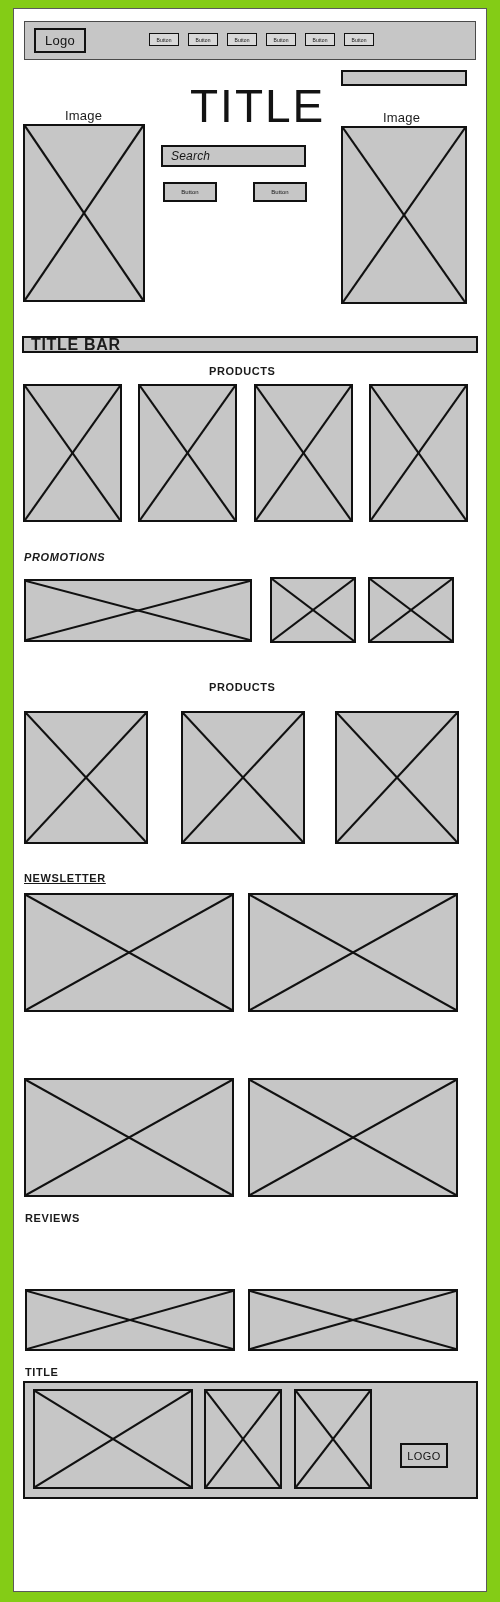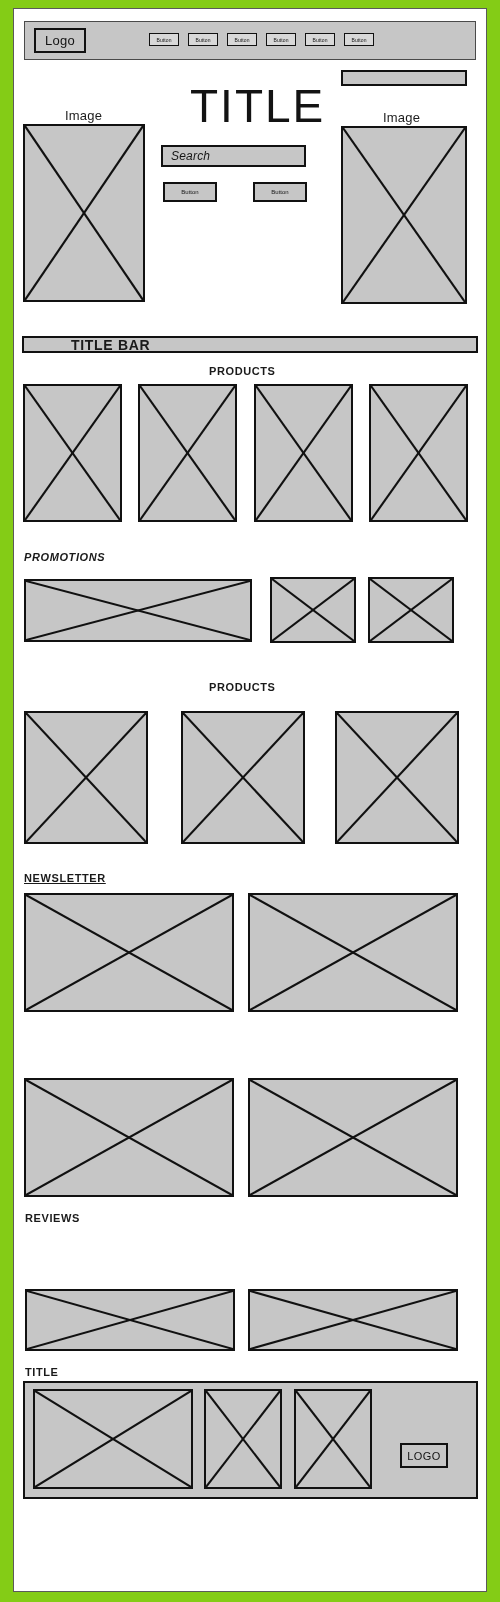--- a/index.html
+++ b/index.html
@@ -80,25 +80,24 @@
 
   .title-big {
     font-size: 46px;
     letter-spacing: 2px;
     font-weight: 400;
     color: #131313;
     line-height: 1;
   }
 
   .titlebar-text {
-    font-size: 14px;
+    font-size: 16px;
     letter-spacing: 0.7px;
     font-weight: 600;
     color: #1a1a1a;
-    margin-left: 40px;
   }
 
   
   .header-band {
     position: absolute;
     left: 24px;
     top: 21px;
     width: 452px;
     height: 39px;
     background: #c6c6c6;

